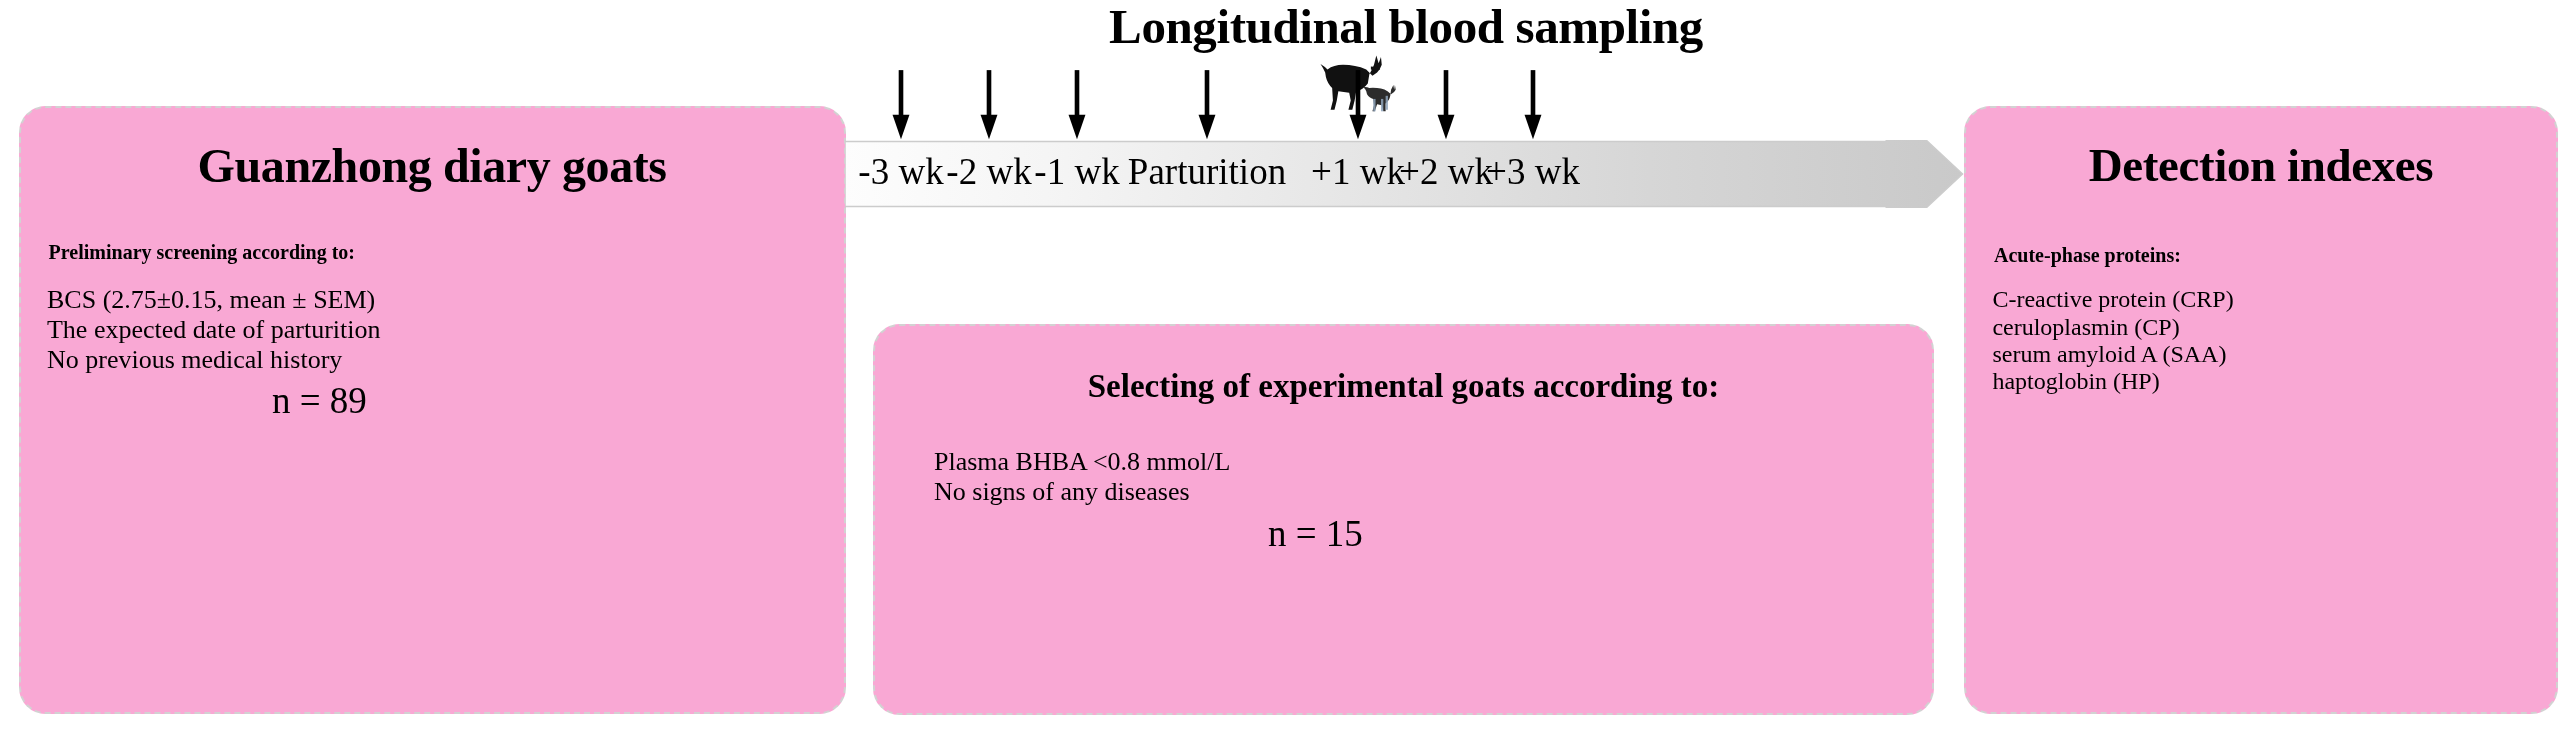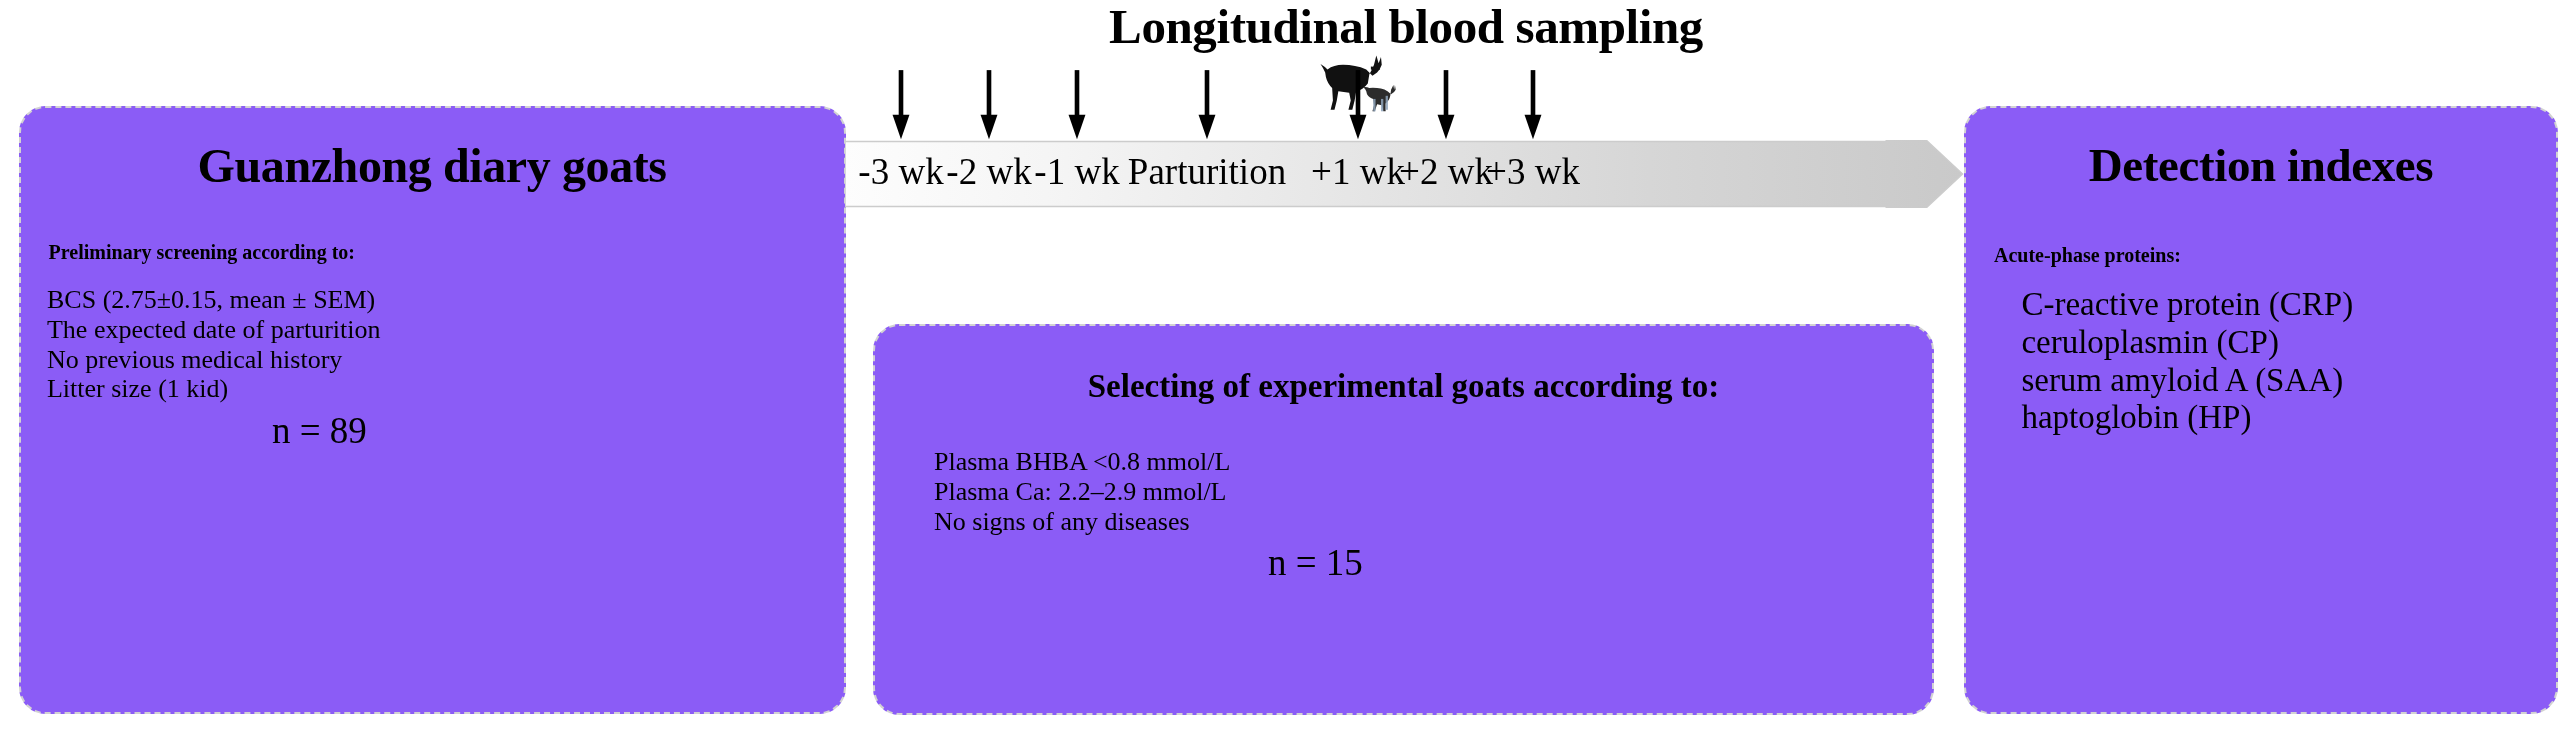--- a/index.html
+++ b/index.html
@@ -7,21 +7,21 @@
     width:2576px;height:752px;position:relative;overflow:hidden;
     font-family:"Liberation Serif","DejaVu Serif",serif;
     color:#000;
   }
 
   
   .panel{
     position:absolute;
     border:2.3px dashed #d2d2d2;
     border-radius:26.4px;
-    background:#8b5cf6;
+    background:#f9a8d4;
     box-sizing:border-box;
   }
 
   .panel-title{
     text-align:center;
     font-weight:bold;
     font-size:48px;
     line-height:1.05;
     letter-spacing:-0.4px;
     white-space:nowrap;
@@ -56,21 +56,21 @@
      margin-top:42px;text-align:center;font-size:33px;
   }
   #middle-panel .lines{margin:43px 0 0 59px;}
   #middle-panel .panel-n{margin-top:6.2px;padding-left:334px;}
 
   
   #right-panel{left:1964px;top:106px;width:594px;height:608px;}
   #right-panel .panel-title{margin-top:33px;font-size:47px;text-align:center;}
   #right-panel .panel-sub{margin:54px 0 0 28px;}
   #right-panel .lines{margin:20px 0 0 26.4px;}
-  #right-panel .panel-line{font-size:33px;margin-left:29px;}
+  #right-panel .panel-line{font-size:24px;}
 
   
   #timeline-heading{
     position:absolute;left:870px;top:-1.6px;width:1072px;
     text-align:center;font-weight:bold;font-size:49px;
     letter-spacing:-0.4px;white-space:nowrap;
   }
 
   
   #goat-figure{
@@ -102,21 +102,20 @@
 </head>
 <body>
 
 <div class="panel" id="left-panel">
   <div class="panel-title">Guanzhong diary goats</div>
   <div class="panel-sub">Preliminary screening according to:</div>
   <div class="lines">
     <div class="panel-line">BCS (2.75±0.15, mean ± SEM)</div>
     <div class="panel-line">The expected date of parturition</div>
     <div class="panel-line">No previous medical history</div>
-    <div class="panel-line">Litter size (1 kid)</div>
     <div class="panel-n">n = 89</div>
   </div>
 </div>
 
 <div id="timeline-heading">Longitudinal blood sampling</div>
 
 <div id="goat-figure">
   <svg viewBox="0 0 120 90" xmlns="http://www.w3.org/2000/svg">
     <g fill="#111">
 
@@ -207,21 +206,20 @@
   <div class="tick-label" style="left: 362px;">Parturition</div>
   <div class="tick-label" style="left: 513px;">+1 wk</div>
   <div class="tick-label" style="left: 601px;">+2 wk</div>
   <div class="tick-label" style="left: 688px;">+3 wk</div>
 </div>
 
 <div class="panel" id="middle-panel">
   <div class="panel-sub">Selecting of experimental goats according to:</div>
   <div class="lines">
     <div class="panel-line">Plasma BHBA &lt;0.8 mmol/L</div>
-    <div class="panel-line">Plasma Ca: 2.2–2.9 mmol/L</div>
     <div class="panel-line">No signs of any diseases</div>
     <div class="panel-n">n = 15</div>
   </div>
 </div>
 
 <div class="panel" id="right-panel">
   <div class="panel-title">Detection indexes</div>
   <div class="panel-sub">Acute-phase proteins:</div>
   <div class="lines">
     <div class="panel-line">C-reactive protein (CRP)</div>

